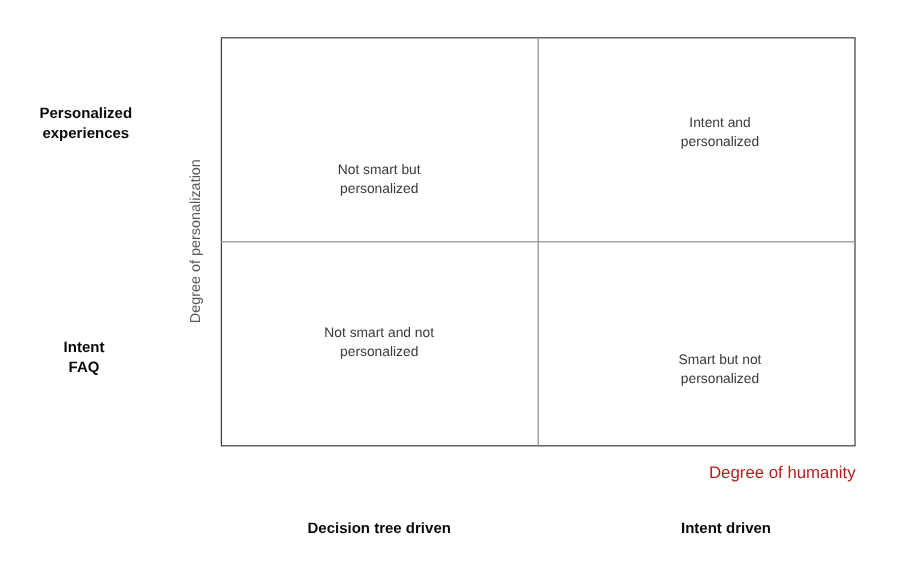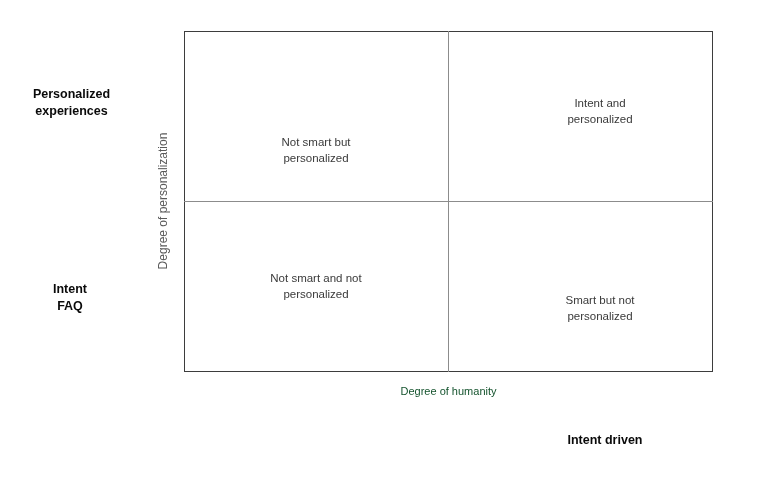--- a/index.html
+++ b/index.html
@@ -80,23 +80,23 @@
     color: #595959;
     font-size: 12px;
     font-weight: 400;
   }
 
   .axis-x {
     position: absolute;
     left: 184px;
     top: 385px;
     width: 529px;
-    text-align: center;
-    color: #14532d;
-    font-size: 11px;
+    text-align: right;
+    color: #b91c1c;
+    font-size: 14px;
     font-weight: 400;
   }
 
   
   .cat-label {
     position: absolute;
     text-align: center;
     color: #0a0a0a;
     font-size: 12.5px;
     line-height: 17px;
@@ -132,16 +132,17 @@
   <div class="axis-y">Degree of personalization</div>
 
   <div class="axis-x">Degree of humanity</div>
 
   <div class="cat-label cat-top-left">Personalized
 experiences</div>
 
   <div class="cat-label cat-bottom-left">Intent
 FAQ</div>
 
+  <div class="cat-label cat-x-left">Decision tree driven</div>
 
   <div class="cat-label cat-x-right">Intent driven</div>
 
 </div>
 
 </body></html>

